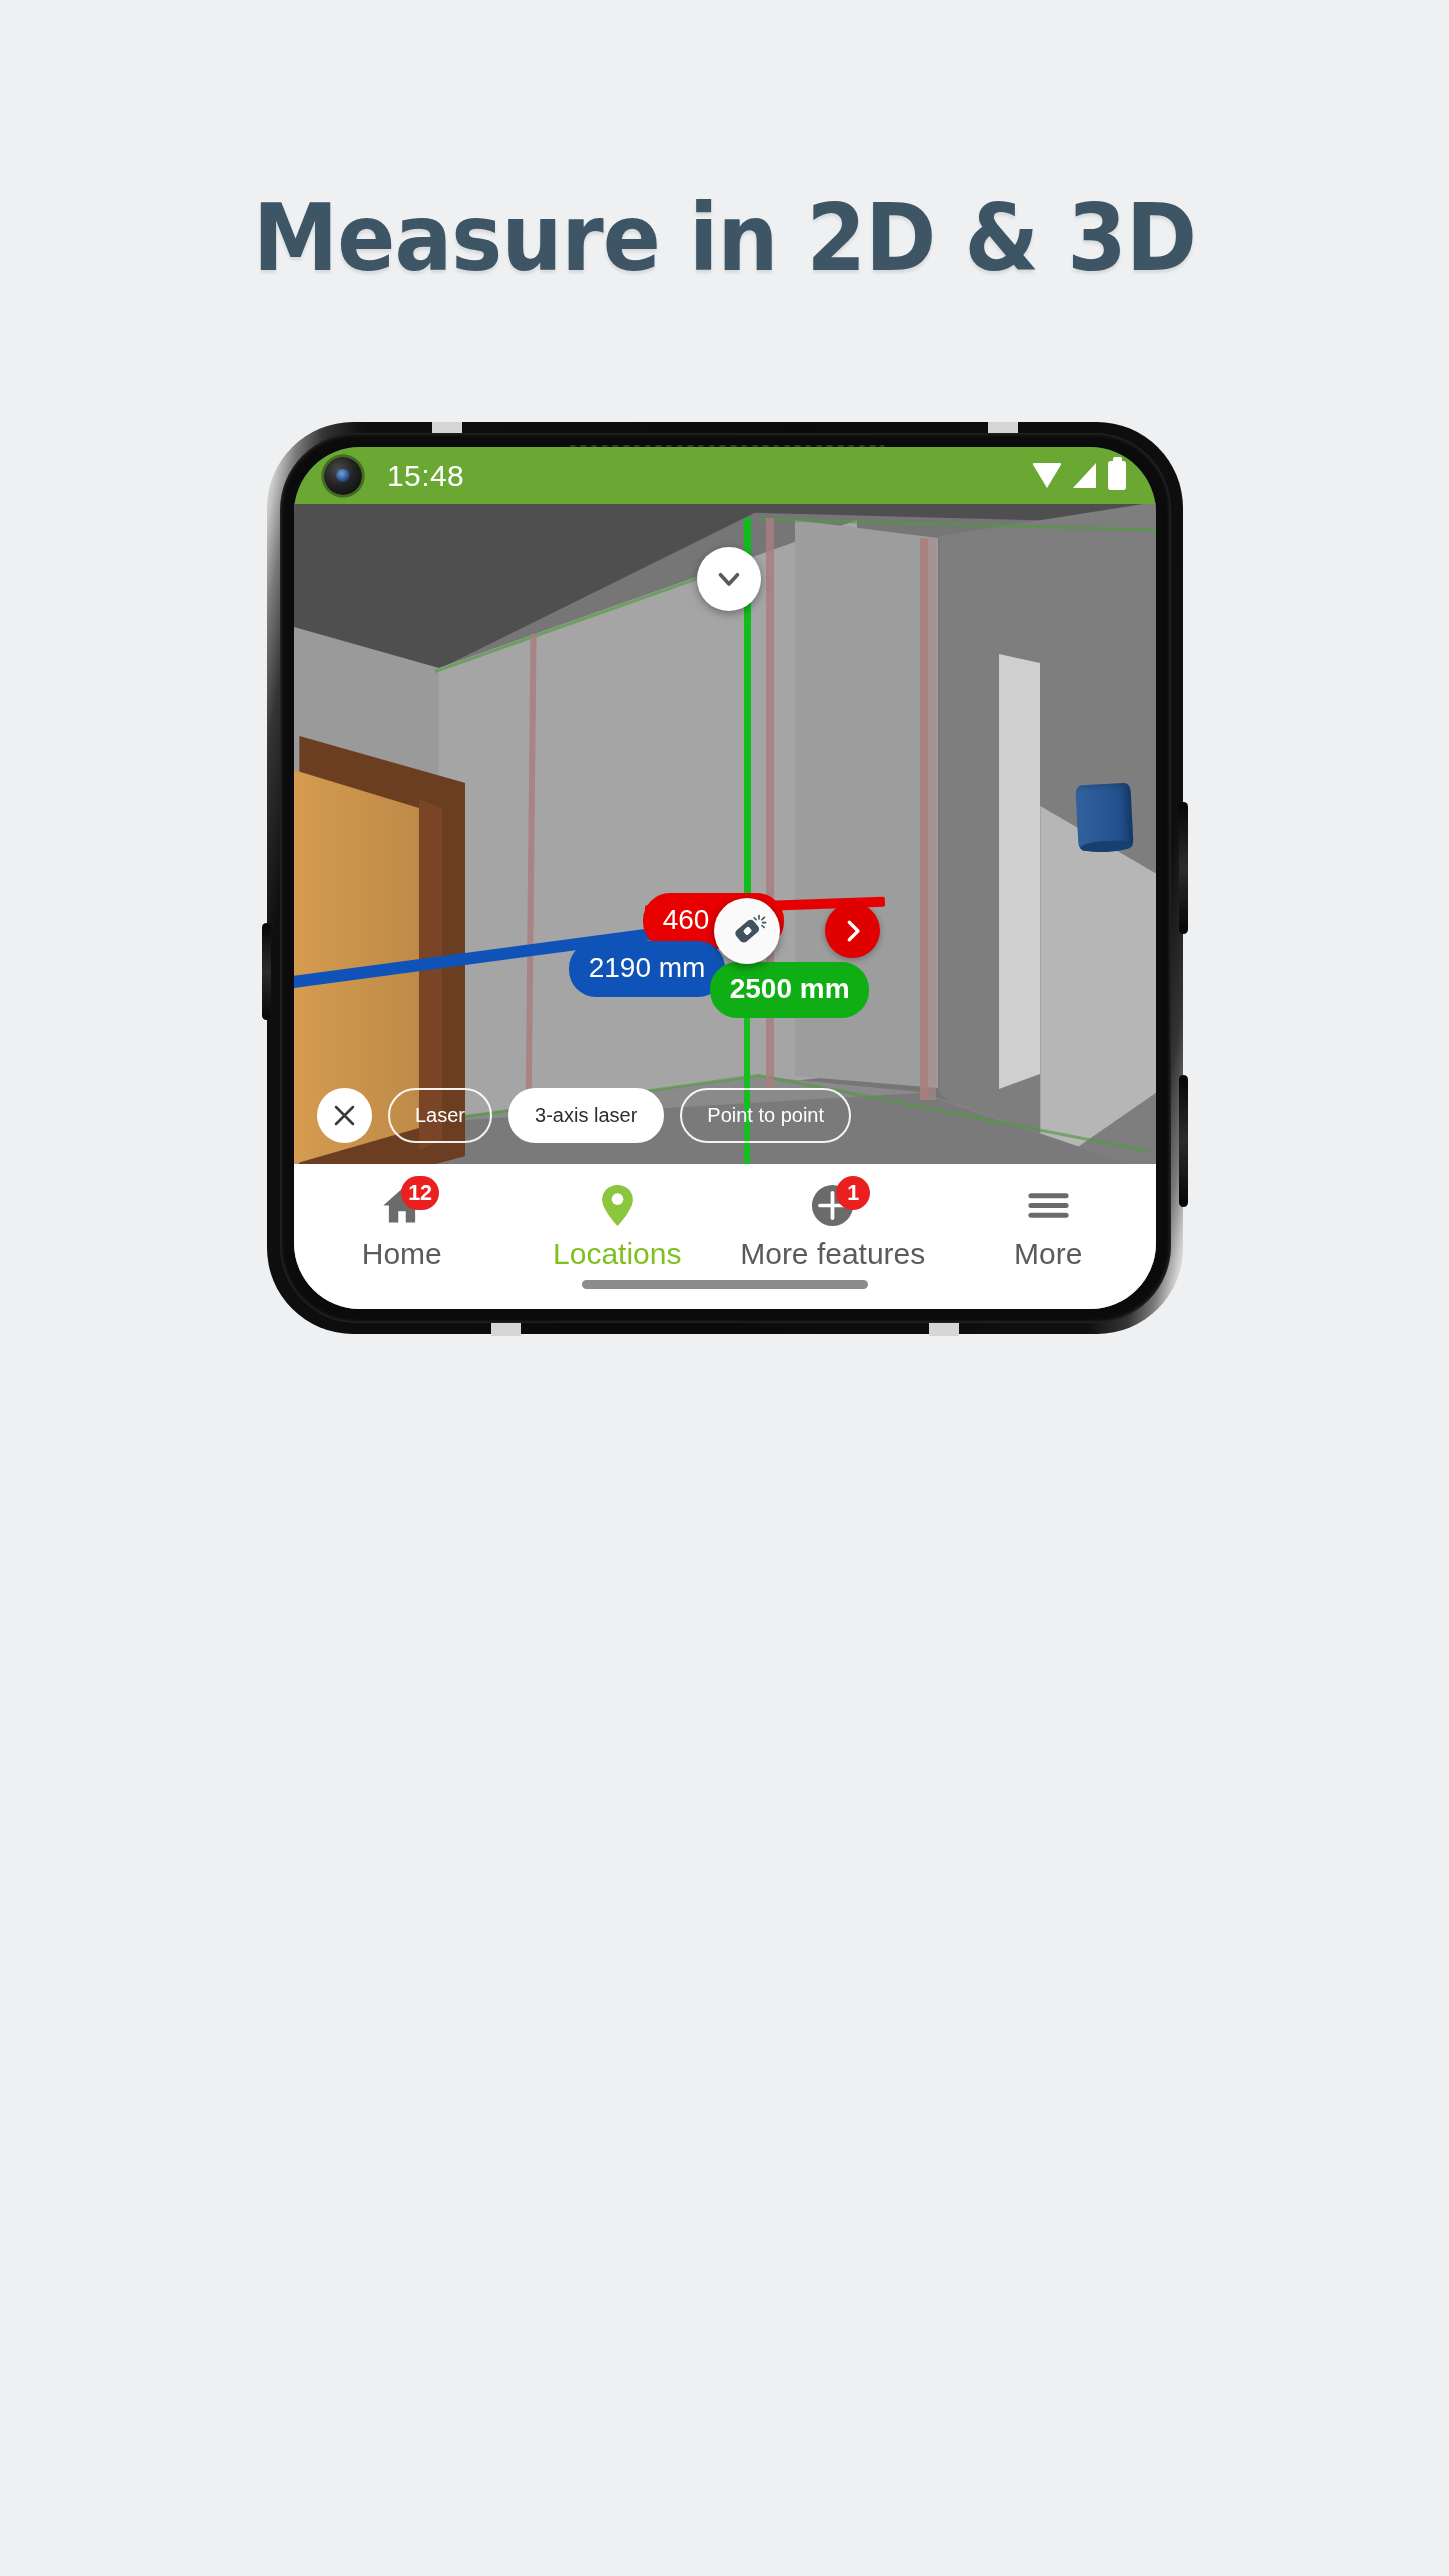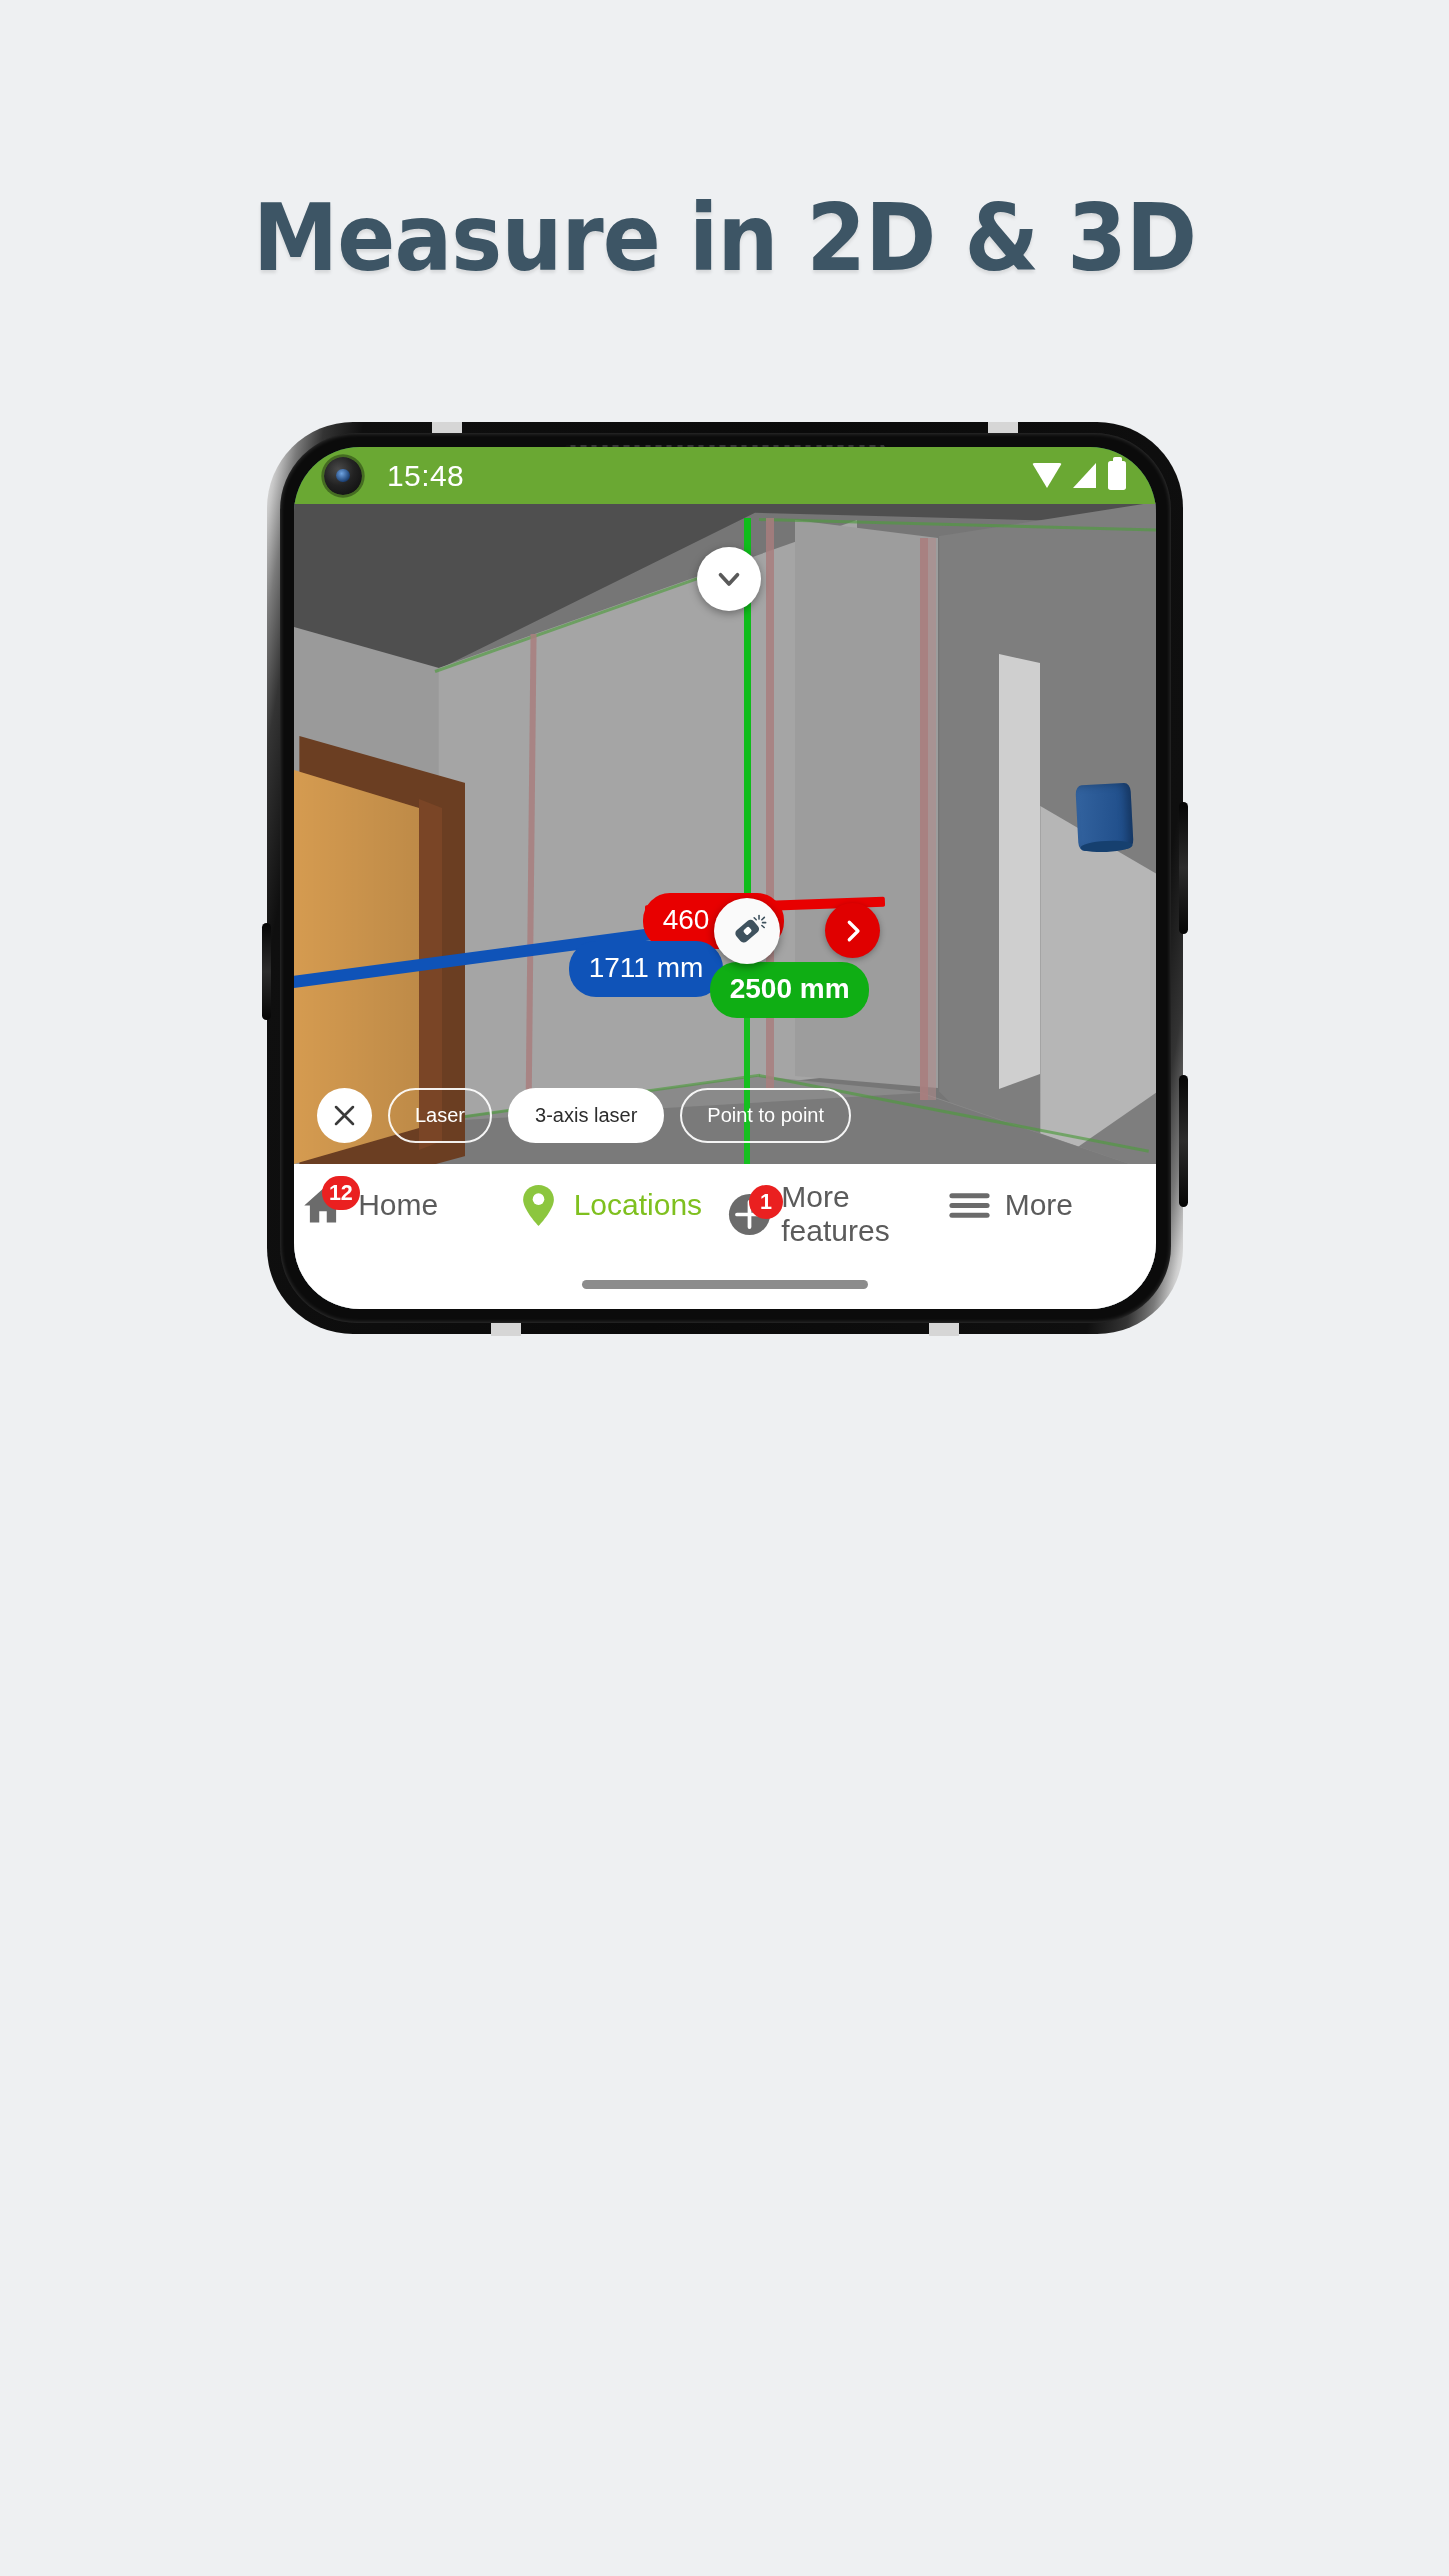--- a/index.html
+++ b/index.html
@@ -222,21 +222,21 @@
   }
   .chip.sel { background:#fff; color:#2d2d2d; border-color:#fff; }
 
   
   #bottomnav {
     position:absolute; left:0; bottom:0; width:862px; height:145px;
     background:#fff; z-index:11;
     display:flex; align-items:flex-start;
   }
   .nav-item {
-    flex:1; display:flex; flex-direction:row; align-items:center;
+    flex:1; display:flex; flex-direction:column; align-items:center;
     padding-top:16px; gap:7.2px;
     position:relative;
   }
   .nav-label { font-size:30px; color:#5b5b5b; }
   .nav-label.active { color:#7fc01f; }
   .nav-icobox { position:relative; width:57px; height:50px; display:flex; align-items:center; justify-content:center; }
   .badge {
     position:absolute; top:-3.6px; right:-9px;
     min-width:34px; height:34px; padding:0 7.2px;
     border-radius:17px; background:#ea2020;
@@ -308,21 +308,21 @@
       <div id="door-jamb"></div>
 
       <div id="blue-obj"></div>
 
       <div id="laser-green-top"></div>
       <div id="laser-green-bot"></div>
       <div id="laser-red"></div>
       <div id="laser-blue"></div>
 
       <div class="mlabel" id="lbl-red">460 mm</div>
-      <div class="mlabel" id="lbl-blue">1711 mm</div>
+      <div class="mlabel" id="lbl-blue">2190 mm</div>
       <div class="mlabel" id="lbl-green">2500 mm</div>
 
       <div id="center-handle">
         <svg width="39" height="39" viewBox="0 0 44 44" aria-hidden="true">
           <g transform="rotate(-40 22 22)">
             <rect x="9" y="13" width="26" height="17" rx="5" fill="#3f525e"></rect>
             <rect x="18.5" y="18" width="8" height="7" rx="2" fill="#ffffff"></rect>
           </g>
           <g stroke="#3f525e" stroke-width="1.8" stroke-linecap="round">
             <line x1="35" y1="8" x2="35" y2="4"></line>

